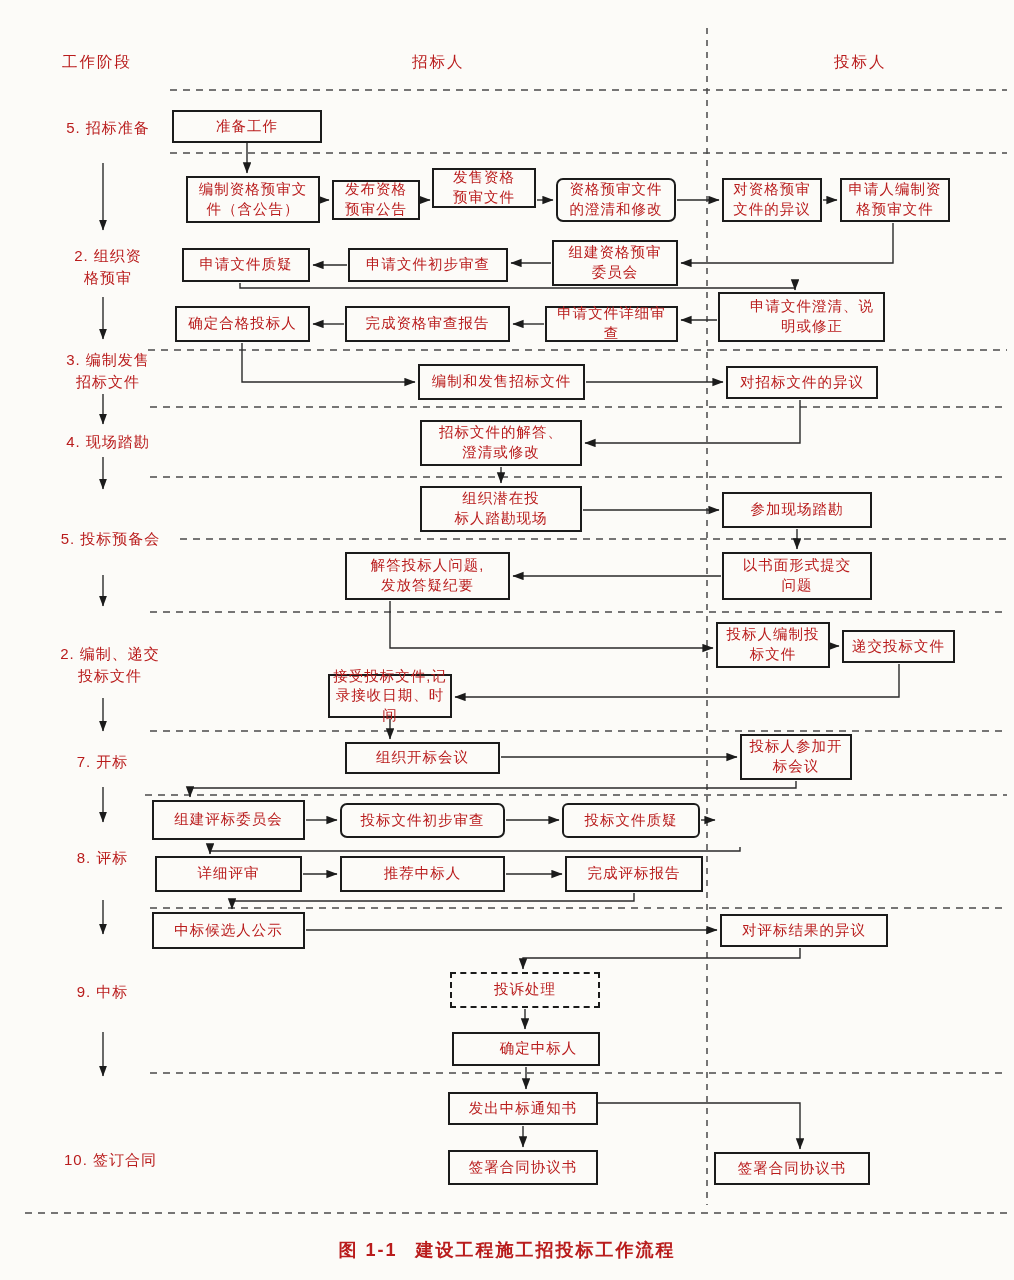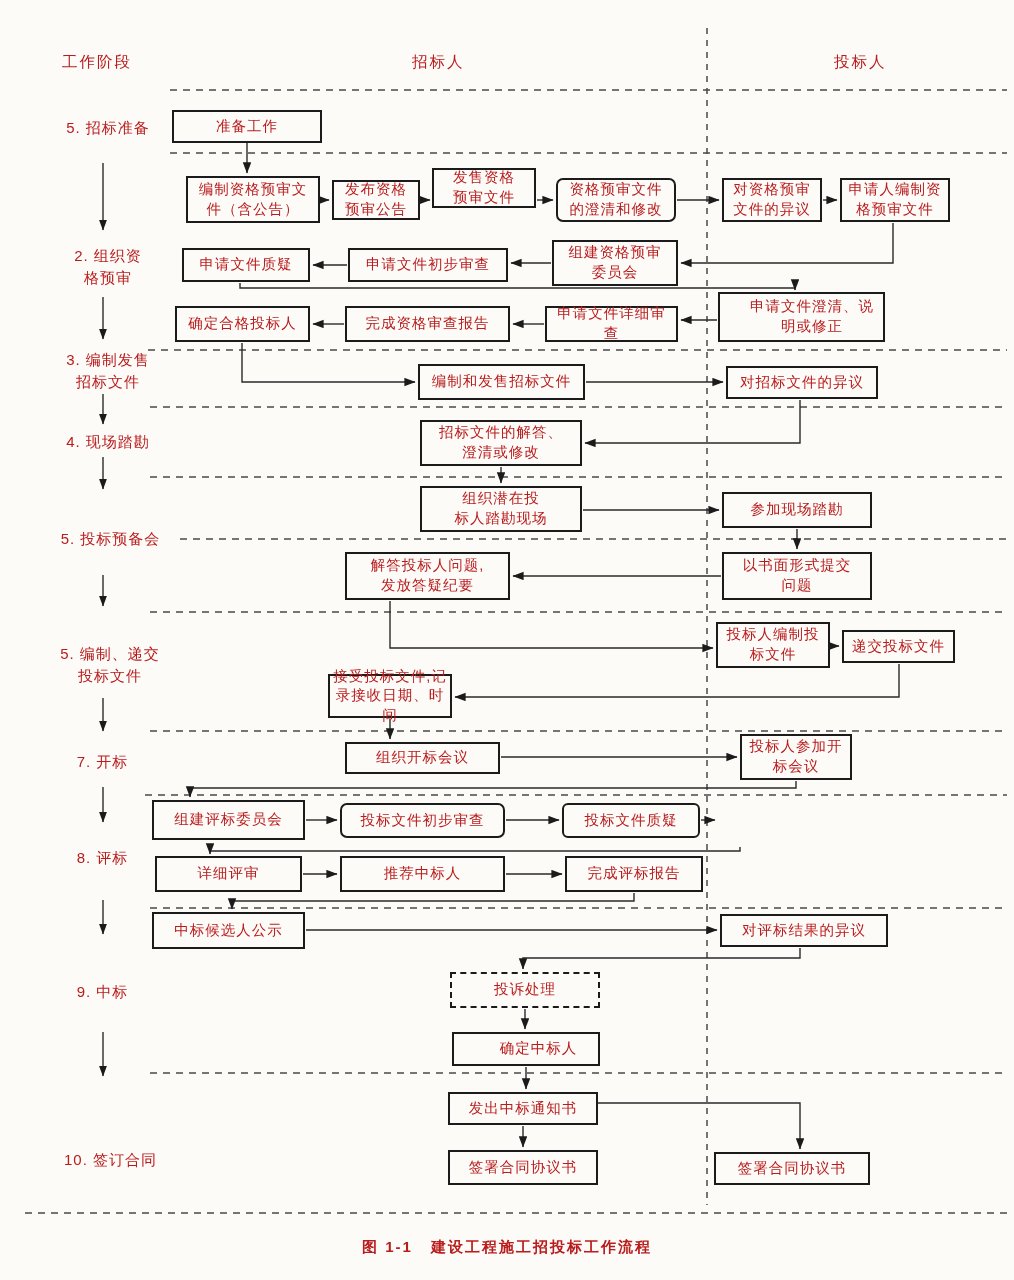--- a/index.html
+++ b/index.html
@@ -34,21 +34,21 @@
     letter-spacing:1px;
   }
   .col-header{
     position:absolute;
     font-size:15.5px;letter-spacing:2px;
   }
   .fig-caption{
     position:absolute;
     left:0;top:1238px;width:100%;
     text-align:center;
-    font-weight:bold;font-size:15px;letter-spacing:2px;
+    font-weight:bold;font-size:18px;letter-spacing:2px;
   }
   .fig-caption .lbl{margin-right:18px;}
 </style>
 </head>
 <body>
 
 <div class="page">
 
   <svg class="lines" viewBox="0 0 1014 1280" xmlns="http://www.w3.org/2000/svg">
     <defs>
@@ -132,21 +132,21 @@
   <div class="col-header" style="left:412px;top:52px;">招标人</div>
   <div class="col-header" style="left:834px;top:52px;">投标人</div>
 
   <div class="stage-label" style="left:58px;top:117px;width:100px;">5. 招标准备</div>
   <div class="stage-label" style="left:58px;top:245px;width:100px;">2. 组织资
 格预审</div>
   <div class="stage-label" style="left:53px;top:349px;width:110px;">3. 编制发售
 招标文件</div>
   <div class="stage-label" style="left:58px;top:431px;width:100px;">4. 现场踏勘</div>
   <div class="stage-label" style="left:53px;top:528px;width:115px;">5. 投标预备会</div>
-  <div class="stage-label" style="left:50px;top:643px;width:120px;">5. 编制、递交
+  <div class="stage-label" style="left:50px;top:643px;width:120px;">2. 编制、递交
 投标文件</div>
   <div class="stage-label" style="left:65px;top:751px;width:75px;">7. 开标</div>
   <div class="stage-label" style="left:65px;top:847px;width:75px;">8. 评标</div>
   <div class="stage-label" style="left:65px;top:981px;width:75px;">9. 中标</div>
   <div class="stage-label" style="left:53px;top:1149px;width:115px;">10. 签订合同</div>
 
   <div class="box" style="left:172px;top:110px;width:150px;height:33px;">准备工作</div>
   <div class="box" style="left:186px;top:176px;width:134px;height:47px;">编制资格预审文
 件（含公告）</div>
   <div class="box" style="left:332px;top:180px;width:88px;height:40px;">发布资格

